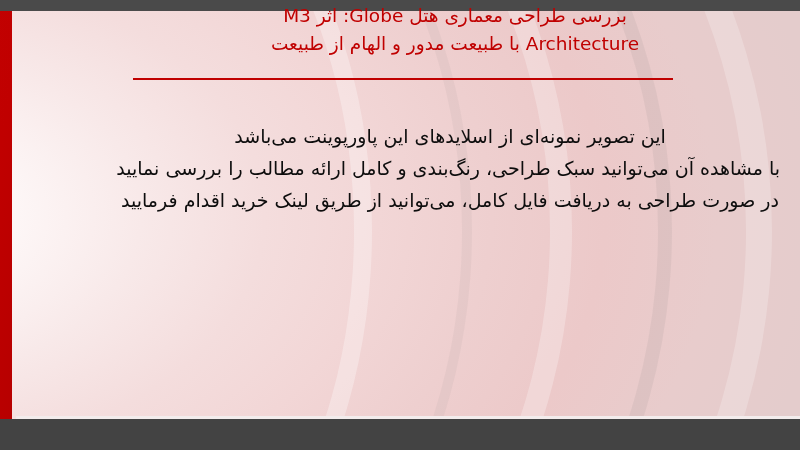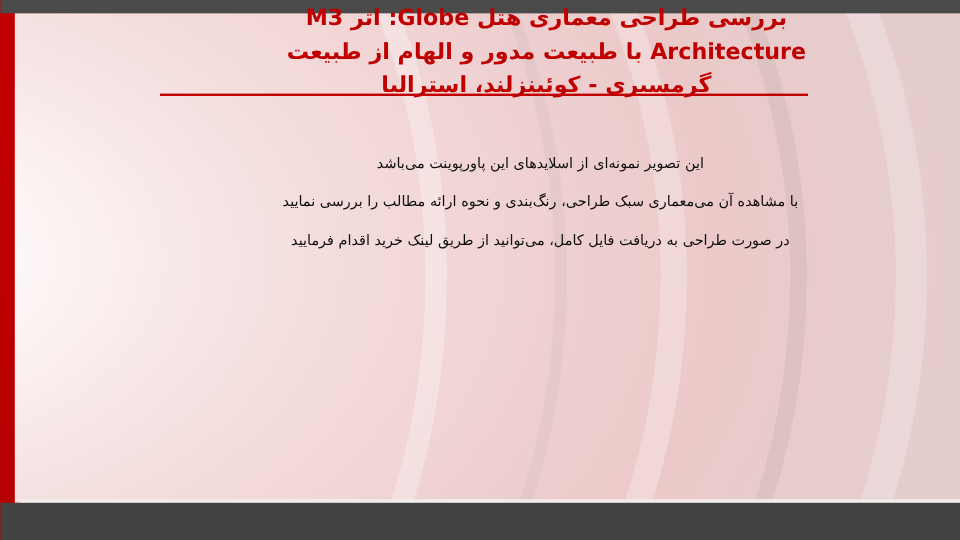--- a/index.html
+++ b/index.html
@@ -128,21 +128,21 @@
     right: 0;
     left: 110px;
     top: 2px;
     text-align: center;
     color: #C00000;
     direction: rtl;
   }
   .title-line {
     font-size: 18.5px;
     line-height: 28px;
-    font-weight: 700;
+    font-weight: 400;
     white-space: nowrap;
     color: #C00000;
   }
   .title-rule {
     position: absolute;
     z-index: 11;
     left: 133px;
     top: 78px;
     width: 540px;
     height: 2px;
@@ -153,21 +153,21 @@
     position: absolute;
     z-index: 10;
     left: 120px;
     right: 20px;
     top: 120px;
     text-align: center;
     direction: rtl;
     color: #111111;
   }
   .body-line {
-    font-size: 12px;
+    font-size: 19px;
     line-height: 32px;
     white-space: nowrap;
     color: #0d0d0d;
   }
 </style>
 </head>
 <body>
 
 <div class="slide">
 
@@ -189,23 +189,22 @@
   </div>
 
   <div class="panel-edge"></div>
 
   <div class="red-disc-shade"></div>
   <div class="disc-outline"></div>
 
   <div class="title-block">
     <div class="title-line">بررسی طراحی معماری هتل Globe: اثر M3</div>
     <div class="title-line">Architecture با طبیعت مدور و الهام از طبیعت</div>
-    <div class="title-line">گرمسیری - کوئینزلند، استرالیا</div>
   </div>
   <div class="title-rule"></div>
 
   <div class="body-block">
     <div class="body-line">این تصویر نمونه‌ای از اسلایدهای این پاورپوینت می‌باشد</div>
-    <div class="body-line">با مشاهده آن می‌معماری سبک طراحی، رنگ‌بندی و نحوه ارائه مطالب را بررسی نمایید</div>
+    <div class="body-line">با مشاهده آن می‌توانید سبک طراحی، رنگ‌بندی و کامل ارائه مطالب را بررسی نمایید</div>
     <div class="body-line">در صورت طراحی به دریافت فایل کامل، می‌توانید از طریق لینک خرید اقدام فرمایید</div>
   </div>
 
 </div>
 
 </body></html>

